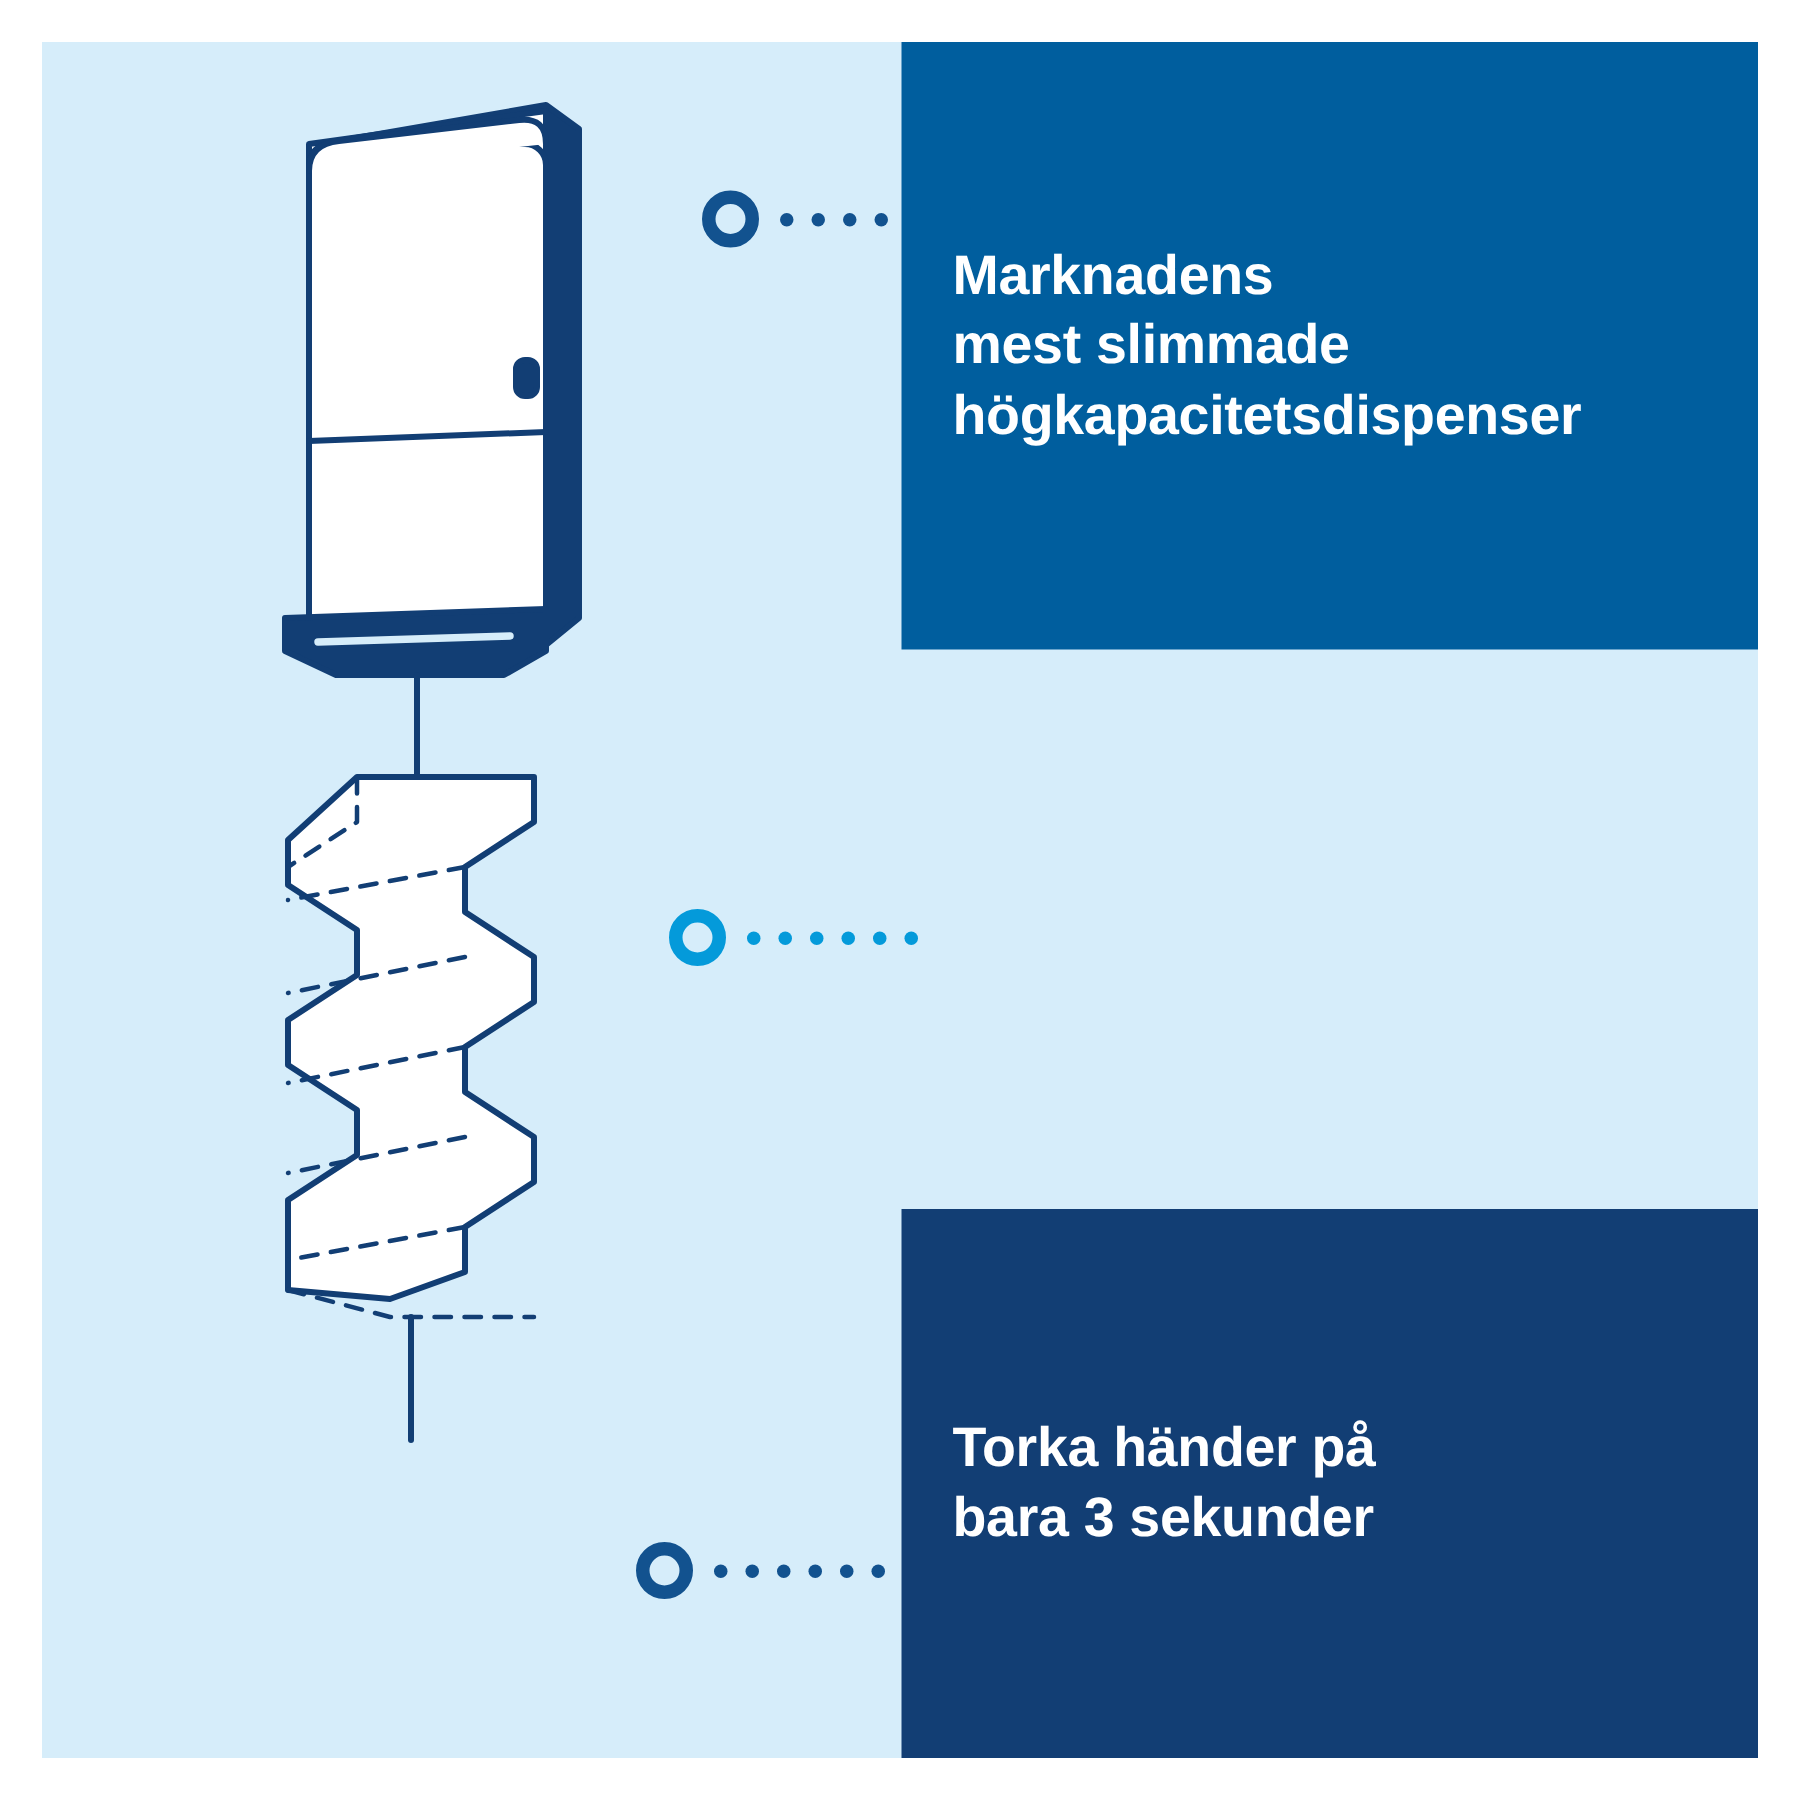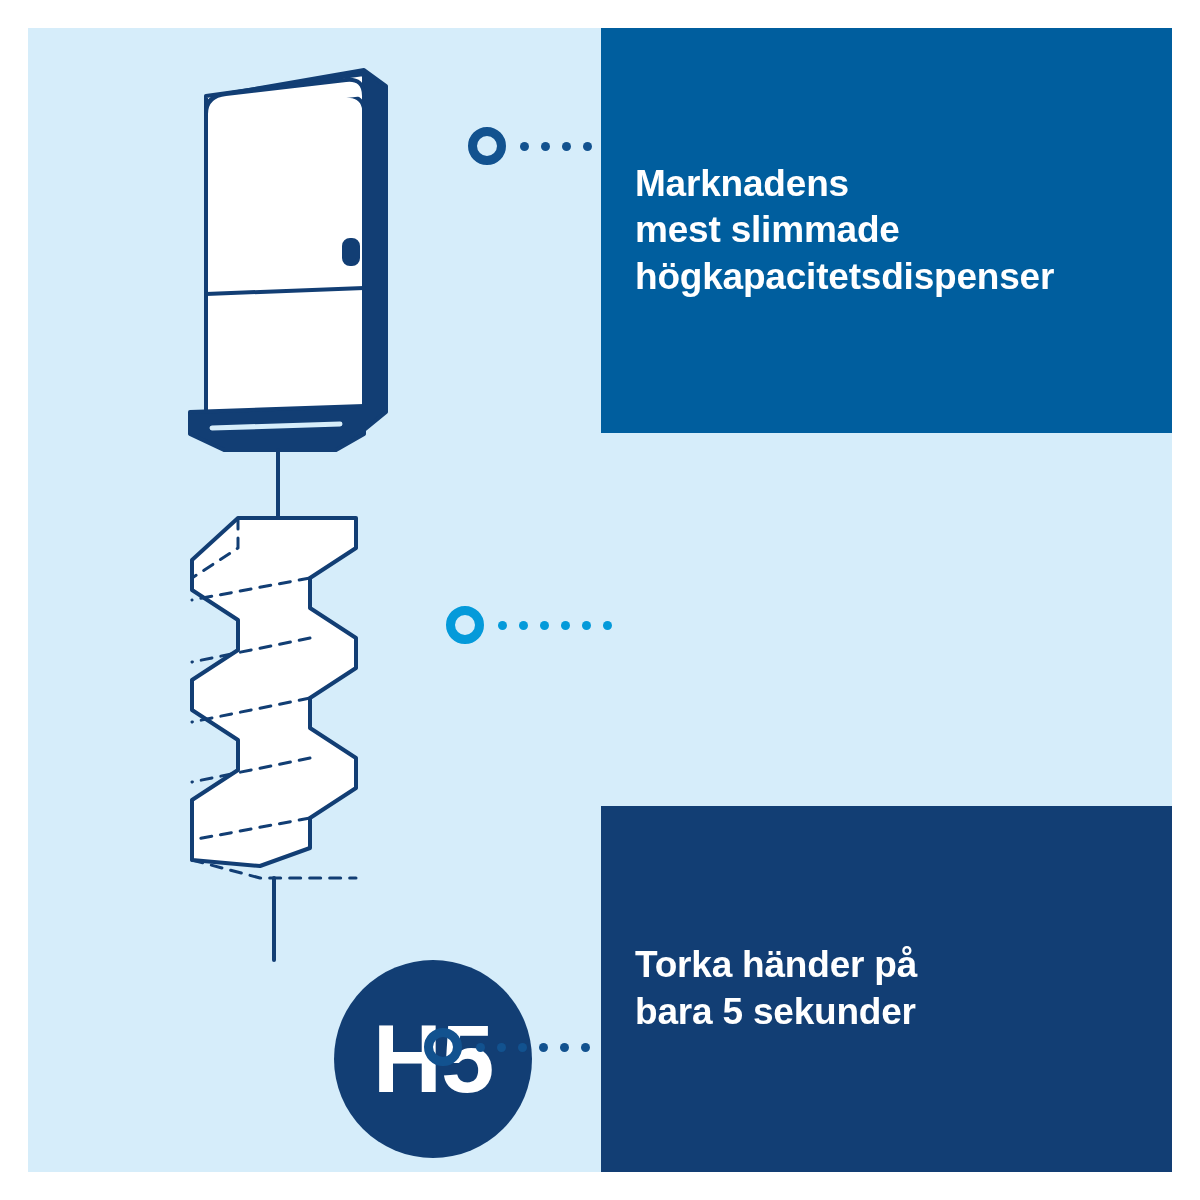--- a/index.html
+++ b/index.html
@@ -156,23 +156,20 @@
           <path d="M160 598 L42 622"></path>
           <path d="M160 658 L42 682"></path>
           <path d="M160 718 L42 742"></path>
           <path d="M160 778 L42 800"></path>
           <path d="M42 820 L110 838 L206 838"></path>
         </g>
         <path d="M124 838 L124 920" stroke="#123e74" stroke-width="4"></path>
       </g>
     </svg>
 
-    <div class="badge">
-      <span>H5</span>
-    </div>
   </div>
 
   <div class="connector" id="conn-0">
     <span class="conn-ring"></span>
     <span class="conn-dots">
       <i></i>
         <i></i>
         <i></i>
         <i></i>
         <i></i>
@@ -201,16 +198,16 @@
     </span>
   </div>
 
   <div class="panel" id="panel-0">
     <div class="panel-text">Marknadens
 mest slimmade
 högkapacitetsdispenser</div>
   </div>
   <div class="panel" id="panel-2">
     <div class="panel-text">Torka händer på
-bara 5 sekunder</div>
+bara 3 sekunder</div>
   </div>
 
 </div>
 
 </body></html>

